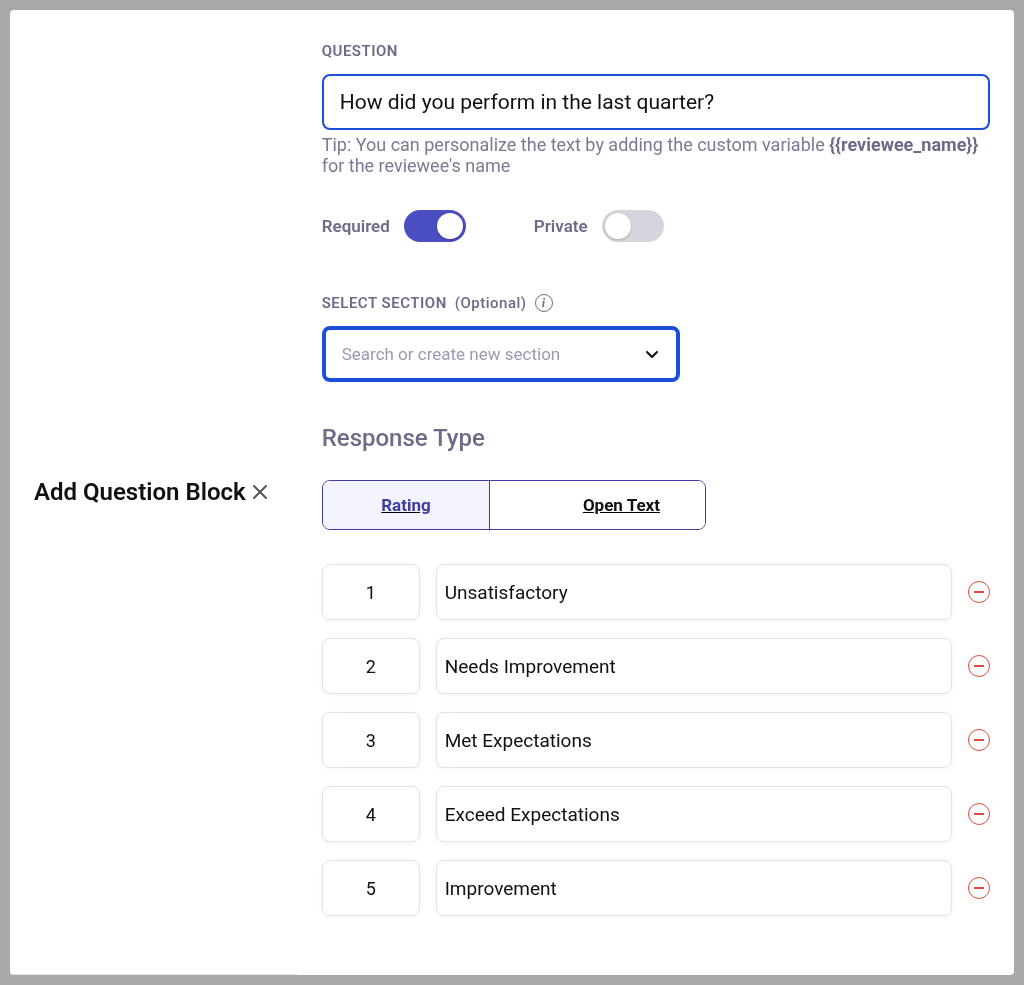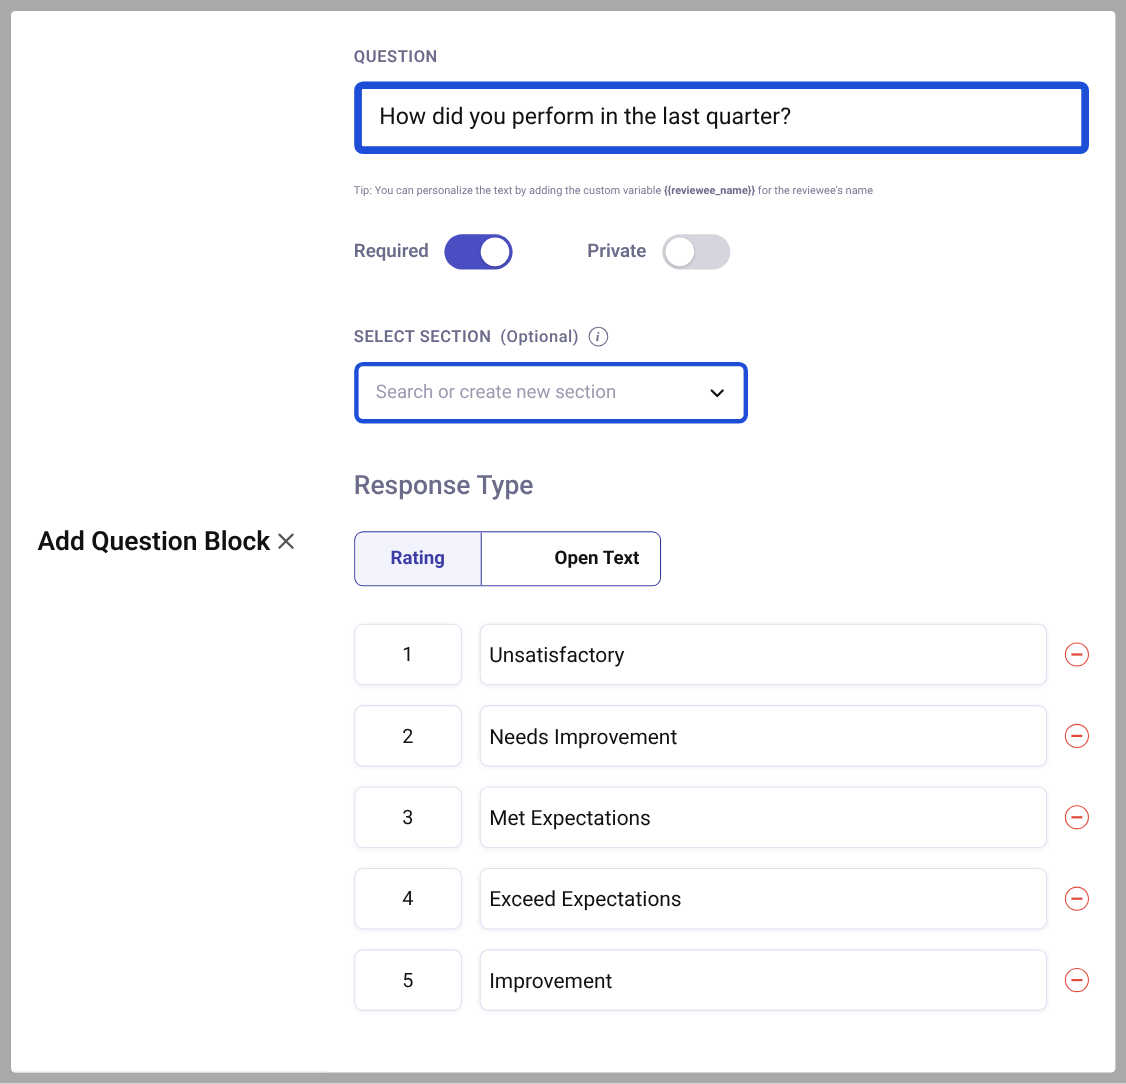--- a/index.html
+++ b/index.html
@@ -53,28 +53,28 @@
     display: flex;
     align-items: center;
     gap: 8px;
   }
   .optional { font-weight: 500; }
   .question-input {
     width: 100%;
     padding: 14px 16px;
     font-size: 21px;
     color: #111;
-    border: 7px solid #1d4ed8;
+    border: 2px solid #1d4ed8;
     border-radius: 8px;
     outline: none;
     font-family: inherit;
   }
   .tip {
-    margin-top: 28px;
-    font-size: 10px;
+    margin-top: 4px;
+    font-size: 18px;
     color: #7a7a95;
   }
   .tip .var { font-weight: 700; color: #6b6b8a; }
   .toggles {
     display: flex;
     align-items: center;
     gap: 68px;
     margin-top: 34px;
     margin-bottom: 52px;
   }
@@ -141,25 +141,26 @@
   }
   .chevron svg { display:block; }
   .response-type-label {
     font-size: 24px;
     font-weight: 500;
     color: #6b6b8a;
     margin-bottom: 28px;
   }
   .segmented {
     display: flex;
-    width: 279px;
+    width: 384px;
     border: 1px solid #3d3da6;
     border-radius: 8px;
     overflow: hidden;
     margin-bottom: 34px;
+    text-decoration: underline;
   }
   .segmented .seg {
     flex: 1;
     text-align: center;
     padding: 14px 0;
     font-size: 17px;
     font-weight: 700;
     cursor: pointer;
   }
   .segmented .seg.active {

